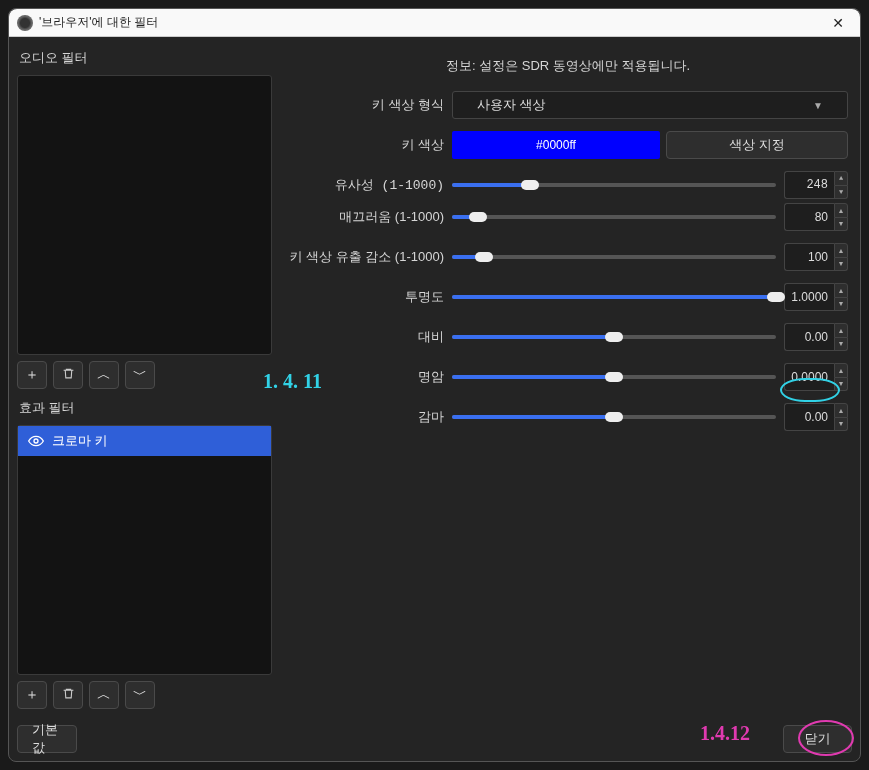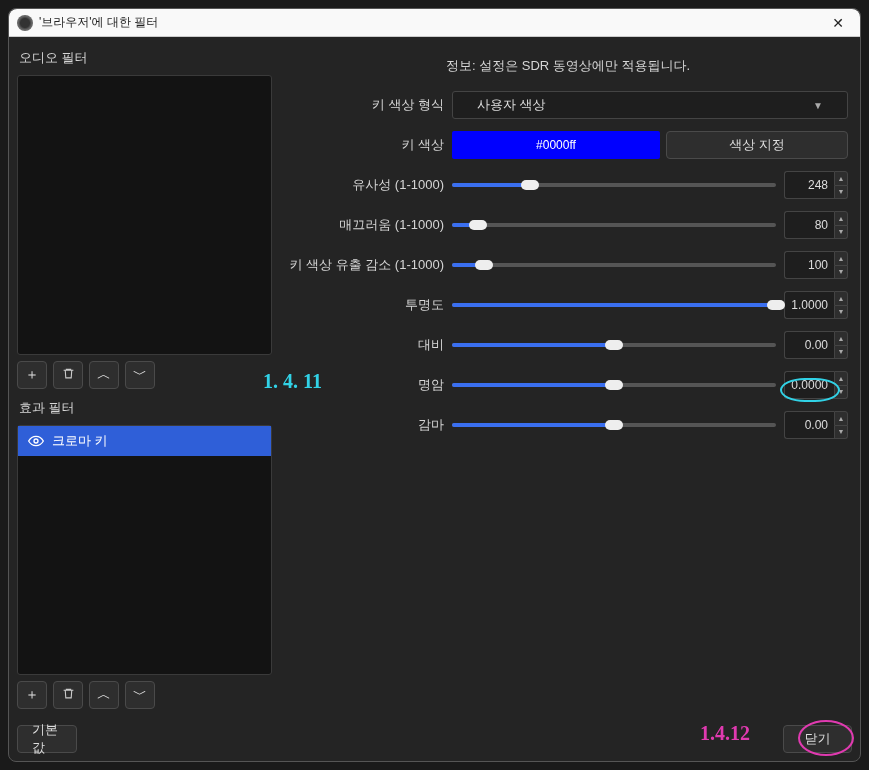--- a/index.html
+++ b/index.html
@@ -361,21 +361,21 @@
 
         <div class="row">
           <div class="row-label">키 색상</div>
           <div class="color-row">
             <div class="color-swatch">#0000ff</div>
             <div class="btn wide">색상 지정</div>
           </div>
         </div>
 
         <div id="sliders">
-            <div class="row" style="margin-bottom: 12px;">
+            <div class="row" style="margin-bottom: 4px; font-family: Liberation Mono, monospace;">
     <div class="row-label">유사성 (1-1000)</div>
     <div class="slider-track">
       <div class="rail"></div>
       <div class="fill" style="width:24%"></div>
       <div class="thumb" style="left:24%"></div>
     </div>
     <div class="spin">
       <div class="val">248</div>
       <div class="arrows">
         <div>▲</div>

